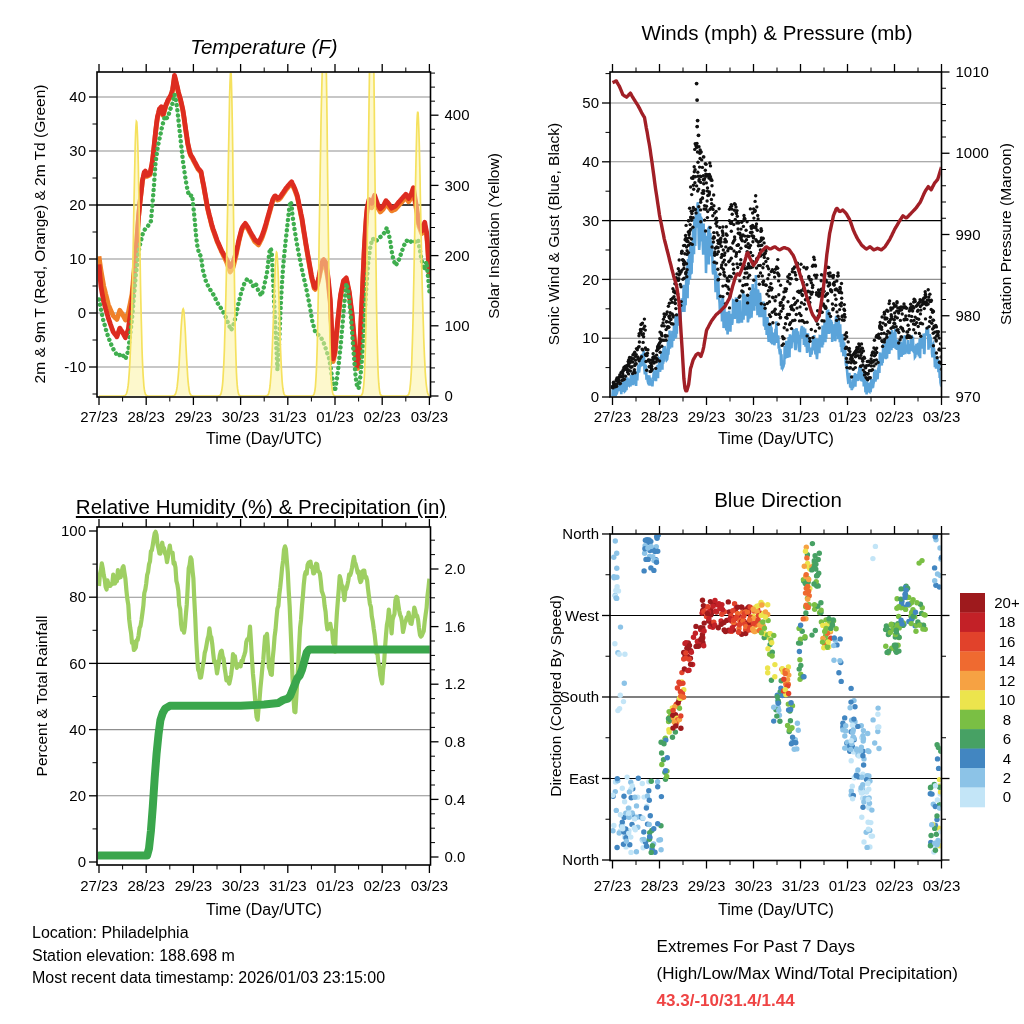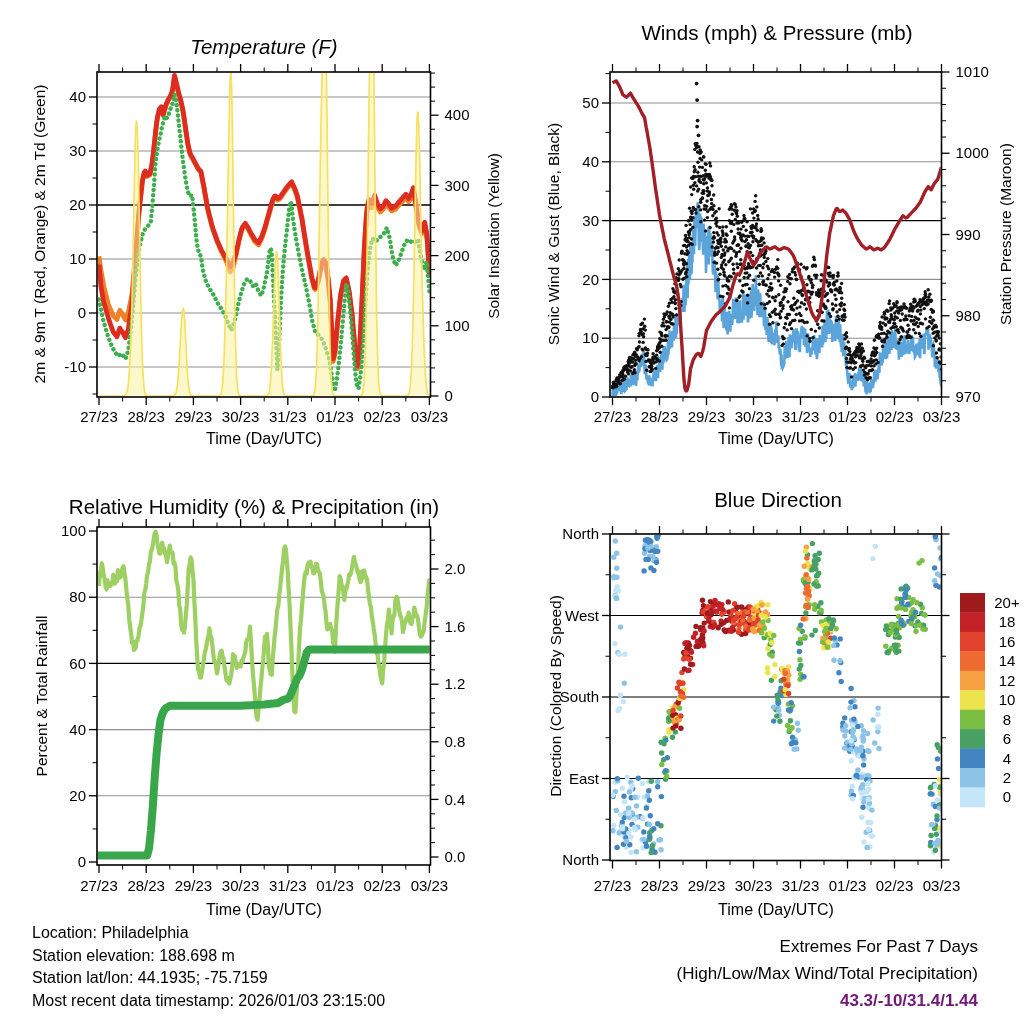--- a/index.html
+++ b/index.html
@@ -4,34 +4,34 @@
 <style>
   html,body{margin:0;padding:0;background:#fff;}
   body{font-family:"Liberation Sans",sans-serif;color:#000;}
   #figure{position:relative;width:1024px;height:1024px;background:#fff;overflow:hidden;}
   #chart-svg{position:absolute;left:0;top:0;}
   .ptitle{position:absolute;transform:translateX(-50%);font-size:20.5px;white-space:nowrap;}
   .axis-xlabel{position:absolute;transform:translateX(-50%);font-size:16px;white-space:nowrap;}
   .vlabel{position:absolute;transform:translate(-50%,-50%) rotate(-90deg);font-size:15.5px;white-space:nowrap;}
   #title-1{left:264px;top:35px;font-style:italic;}
   #title-2{left:777px;top:21px;text-align:center;}
-  #title-3{left:254px;top:495px;}
+  #title-3{left:261px;top:495px;text-decoration:underline;}
   #title-4{left:778px;top:488px;}
   #xlabel-1{left:264px;top:430px;}
   #xlabel-2{left:776px;top:430px;}
   #xlabel-3{left:264px;top:901px;}
   #xlabel-4{left:776px;top:901px;}
   #ylabel-1L{left:40px;top:234px;}
   #ylabel-1R{left:494px;top:236px;}
   #ylabel-2L{left:554px;top:234px;}
   #ylabel-2R{left:1006px;top:234px;}
   #ylabel-3L{left:42px;top:696px;}
   #ylabel-4L{left:556px;top:696px;}
   #footer{position:absolute;left:32px;top:922px;font-size:16px;line-height:22.7px;}
-  #extremes{position:absolute;right:46px;top:933px;text-align:right;font-size:17px;line-height:27px;}
+  #extremes{position:absolute;right:66px;top:933px;font-size:17px;line-height:27px;}
   #extremes-values{font-weight:bold;}
   #cbar-title{position:absolute;left:1053px;top:566px;transform:translateX(-50%);font-size:15.5px;}
 </style>
 </head>
 <body>
 
 <div id="figure">
   <svg id="chart-svg" width="1024" height="1024" viewBox="0 0 1024 1024" font-family="&quot;Liberation Sans&quot;, sans-serif">
       <g>
         <line x1="97" y1="367" x2="430.5" y2="367" stroke="#8f8f8f" stroke-width="1.1"></line>
@@ -2606,22 +2606,21 @@
   <div class="vlabel" id="ylabel-2L">Sonic Wind &amp; Gust (Blue, Black)</div>
   <div class="vlabel" id="ylabel-2R">Station Pressure (Maroon)</div>
   <div class="vlabel" id="ylabel-3L">Percent &amp; Total Rainfall</div>
   <div class="vlabel" id="ylabel-4L">Direction (Colored By Speed)</div>
 
   <div id="cbar-title">mph</div>
 
   <div id="footer">
     <div class="footer-line">Location: Philadelphia</div>
     <div class="footer-line">Station elevation: 188.698 m</div>
-    <div class="footer-line">Station lat/lon: 44.1935; -75.7159</div>
     <div class="footer-line">Most recent data timestamp: 2026/01/03 23:15:00</div>
   </div>
 
   <div id="extremes">
     <div>Extremes For Past 7 Days</div>
     <div>(High/Low/Max Wind/Total Precipitation)</div>
-    <div id="extremes-values" style="color: #701a75;">43.3/-10/31.4/1.44</div>
+    <div id="extremes-values" style="color: #ef4444;">43.3/-10/31.4/1.44</div>
   </div>
 </div>
 
 </body></html>

